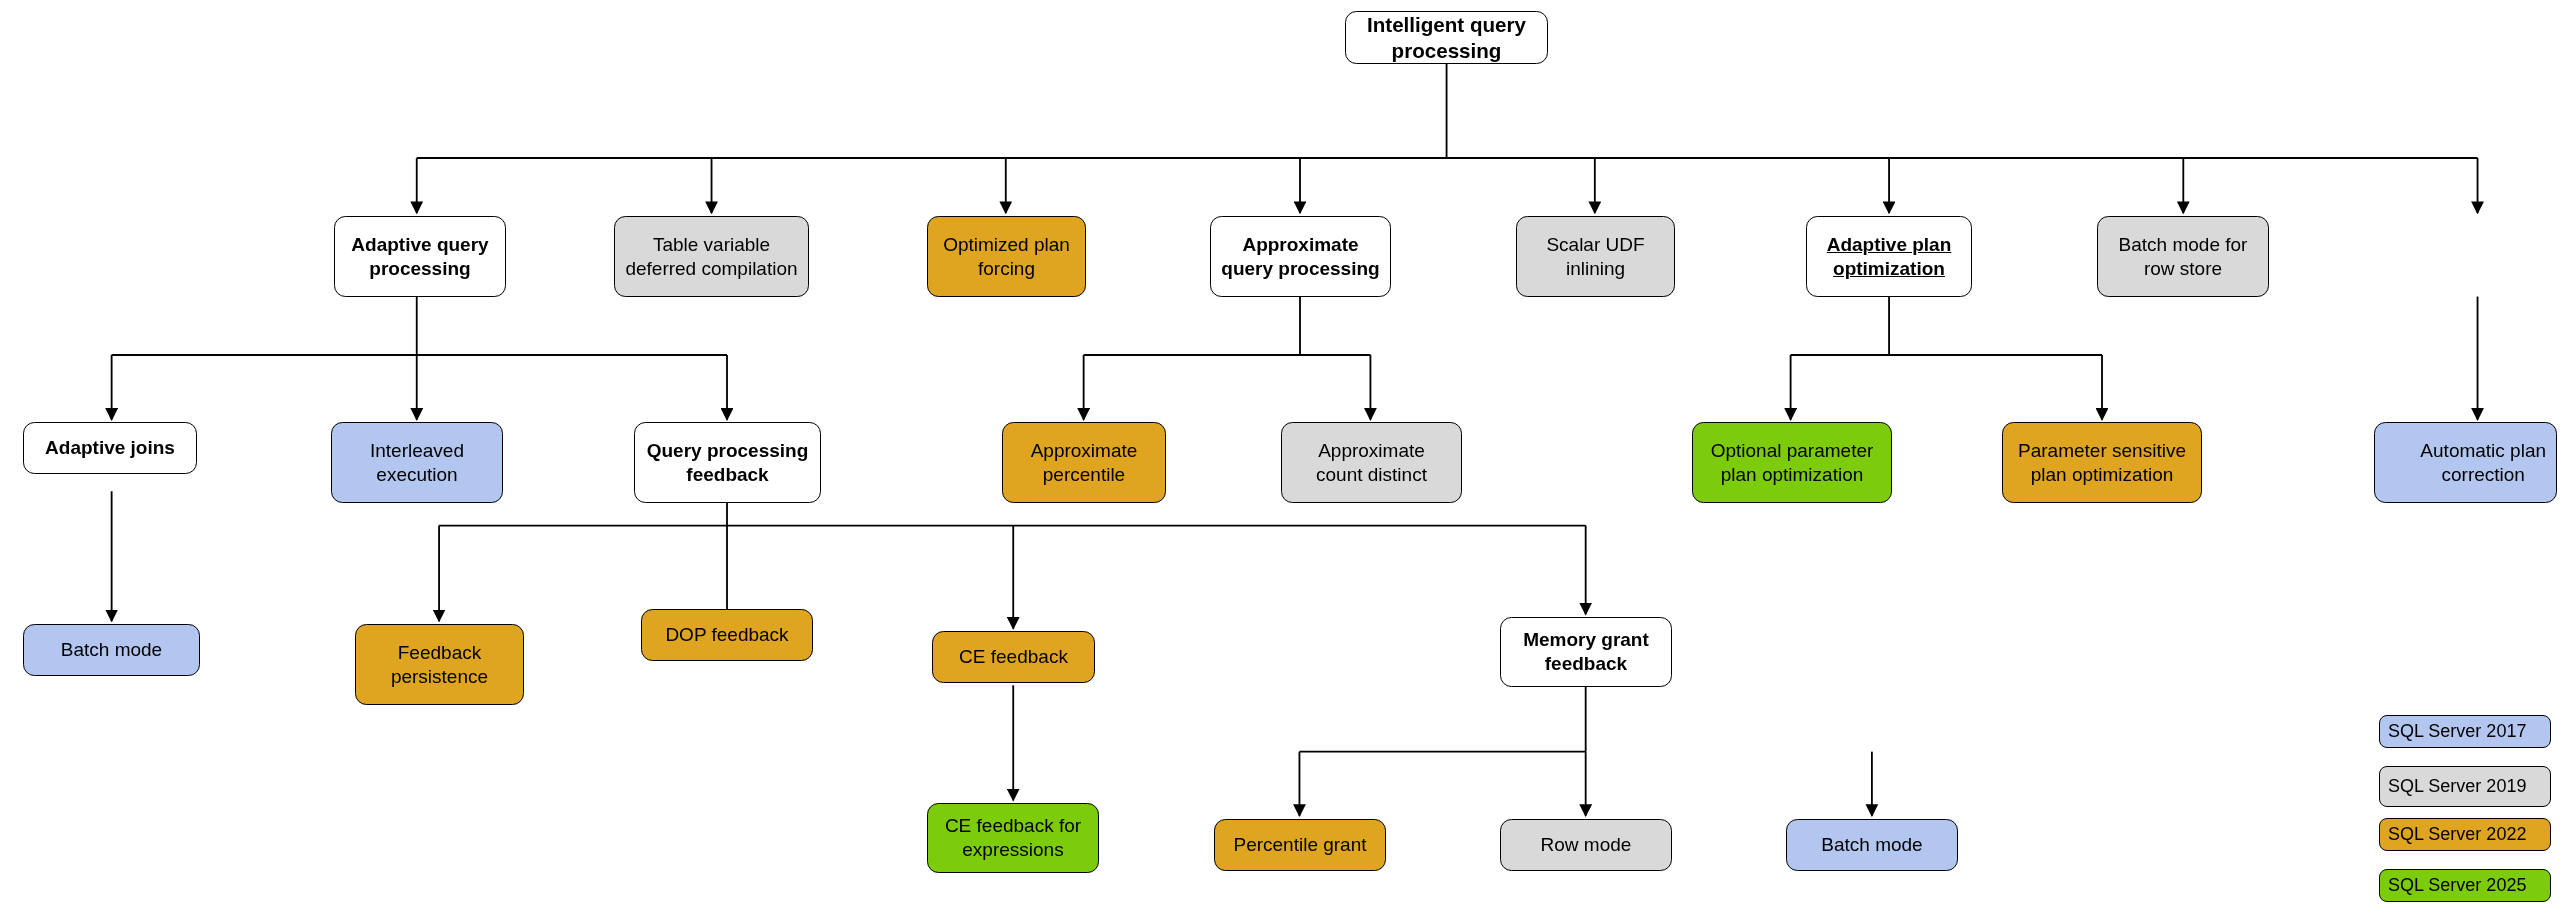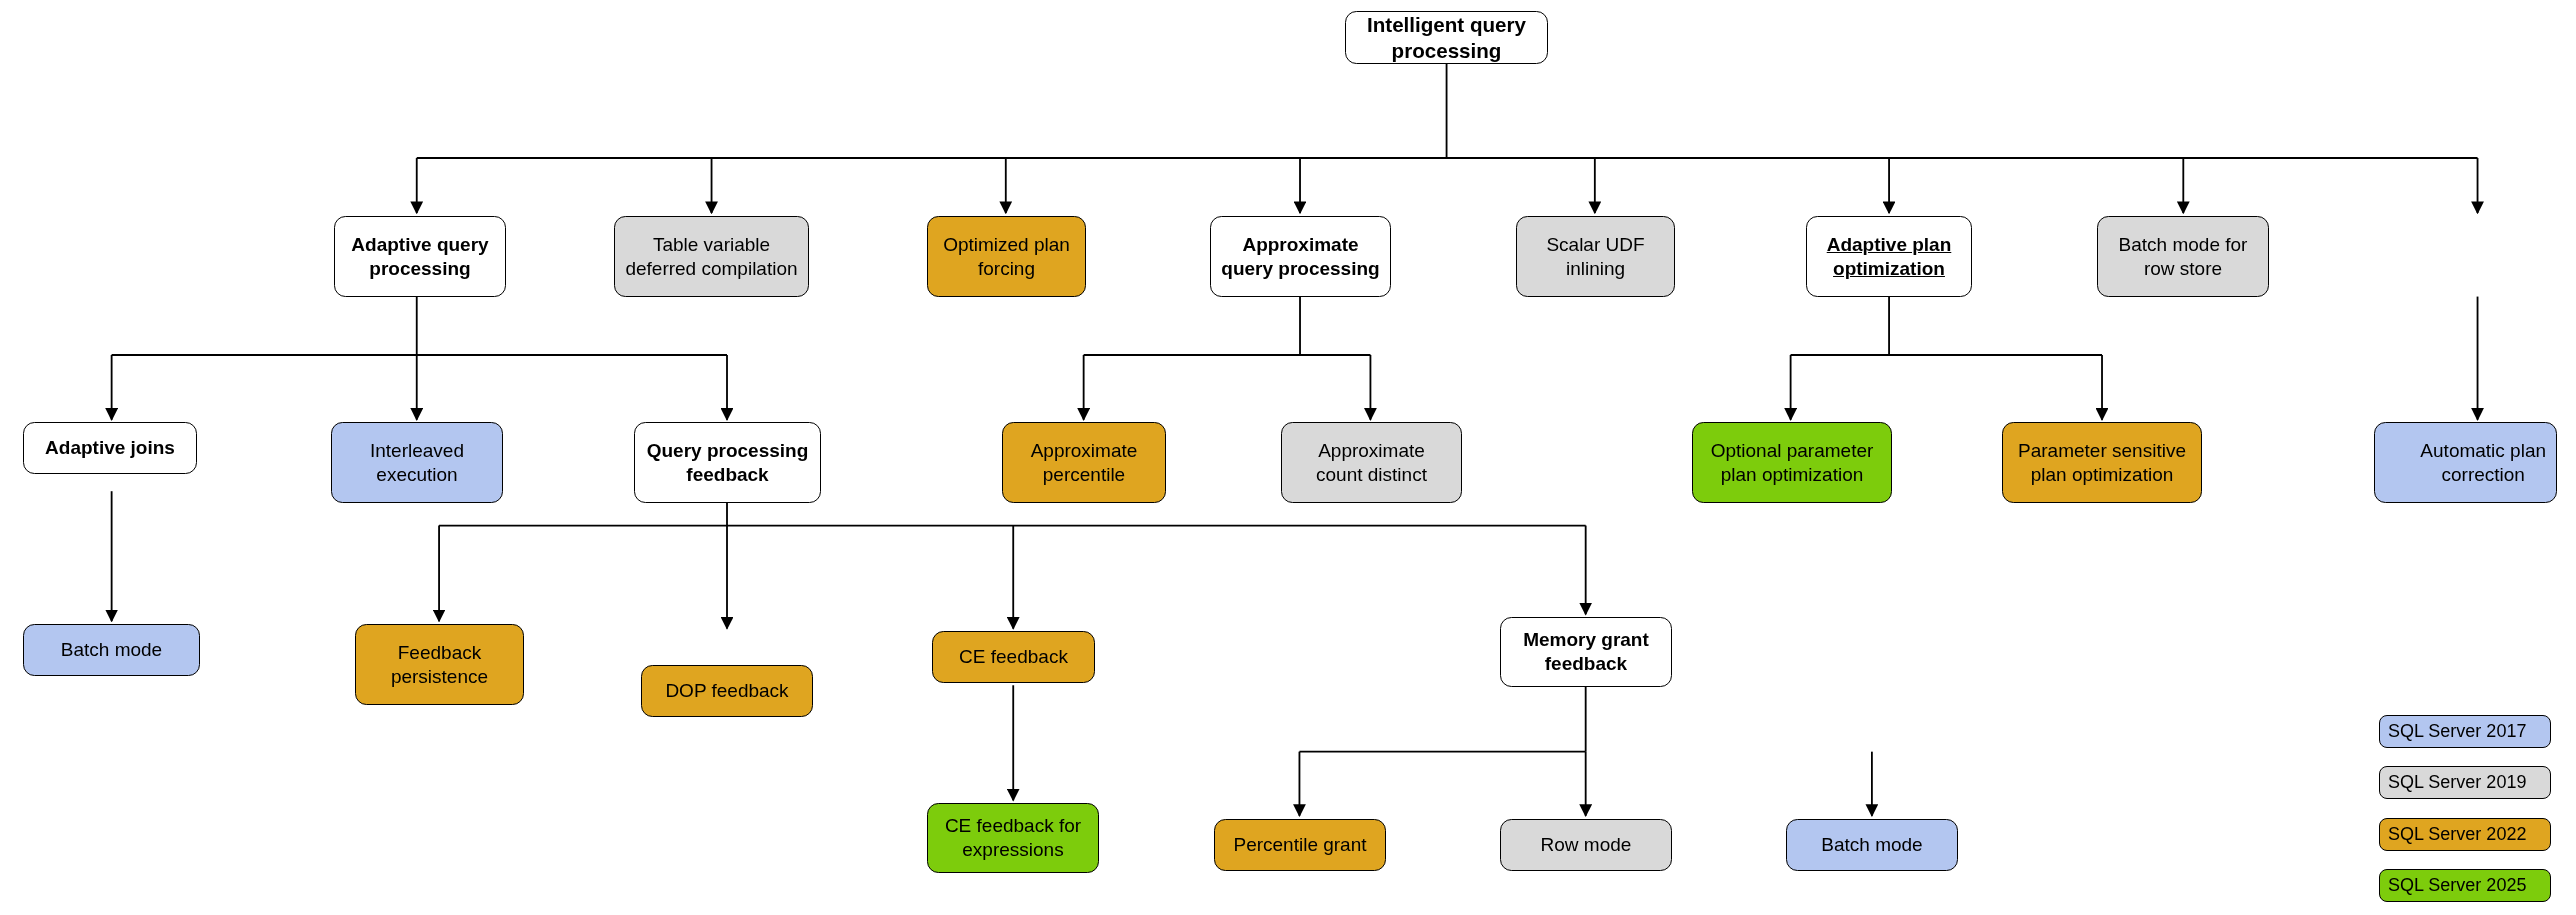--- a/index.html
+++ b/index.html
@@ -188,21 +188,21 @@
 correction</span>
   </div>
 
   <div class="node lvl" style="left:23px;top:624px;width:177px;height:52px;background:#B3C6F0;">
     <span>Batch mode</span>
   </div>
   <div class="node lvl" style="left:355px;top:624px;width:169px;height:81px;background:#DFA520;">
     <span>Feedback
 persistence</span>
   </div>
-  <div class="node lvl" style="left:641px;top:665px;width:172px;height:52px;background:#DFA520;">
+  <div class="node lvl" style="left:641px;top:609px;width:172px;height:52px;background:#DFA520;">
     <span>DOP feedback</span>
   </div>
   <div class="node lvl" style="left:932px;top:631px;width:163px;height:52px;background:#DFA520;">
     <span>CE feedback</span>
   </div>
   <div class="node lvl bold" style="left:1500px;top:617px;width:172px;height:70px;background:#FFFFFF;">
     <span>Memory grant
 feedback</span>
   </div>
 
@@ -217,21 +217,21 @@
     <span>Row mode</span>
   </div>
   <div class="node lvl" style="left:1786px;top:819px;width:172px;height:52px;background:#B3C6F0;">
     <span>Batch mode</span>
   </div>
 
   <div>
     <div class="legend-item" style="left:2379px;top:700px;width:172px;height:33px;background:#B3C6F0;">
       <span>SQL Server 2017</span>
     </div>
-    <div class="legend-item" style="left:2379px;top:751px;width:172px;height:33px;background:#D9D9D9;">
+    <div class="legend-item" style="left:2379px;top:751px;width:172px;height:41px;background:#D9D9D9;">
       <span>SQL Server 2019</span>
     </div>
     <div class="legend-item" style="left:2379px;top:803px;width:172px;height:33px;background:#DFA520;">
       <span>SQL Server 2022</span>
     </div>
     <div class="legend-item" style="left:2379px;top:854px;width:172px;height:33px;background:#7DCC0C;">
       <span>SQL Server 2025</span>
     </div>
   </div>
 

